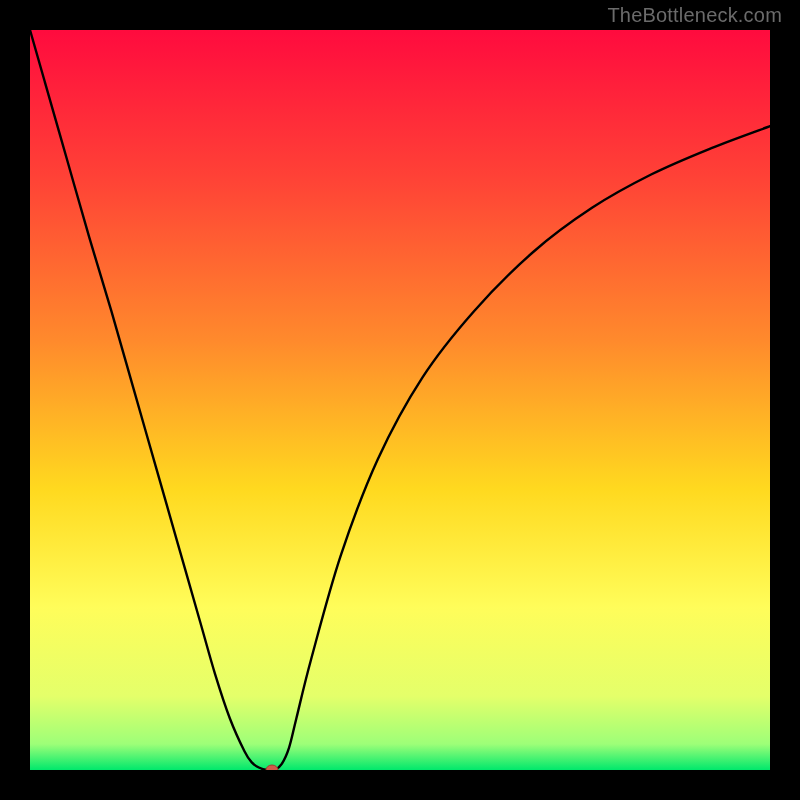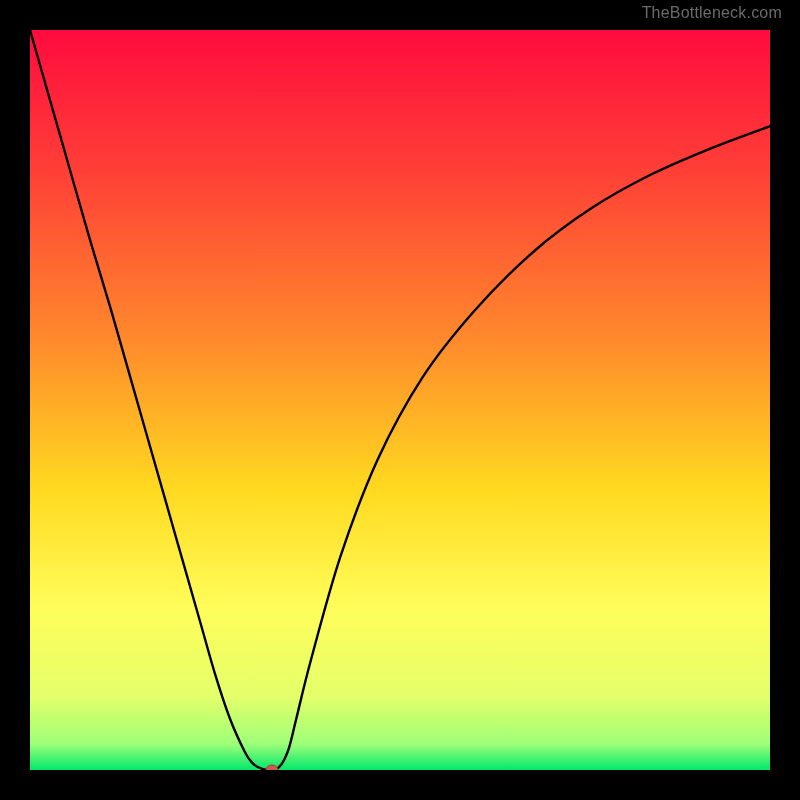--- a/index.html
+++ b/index.html
@@ -15,21 +15,21 @@
     position: relative;
     width: 800px;
     height: 800px;
     background: #000;
   }
   .watermark {
     position: absolute;
     top: 4px;
     right: 18px;
     color: #6b6b6b;
-    font-size: 16px;
+    font-size: 20px;
     font-weight: 500;
     letter-spacing: 0.2px;
     z-index: 10;
   }
   .plot {
     position: absolute;
     left: 30px;
     top: 30px;
     width: 740px;
     height: 740px;

